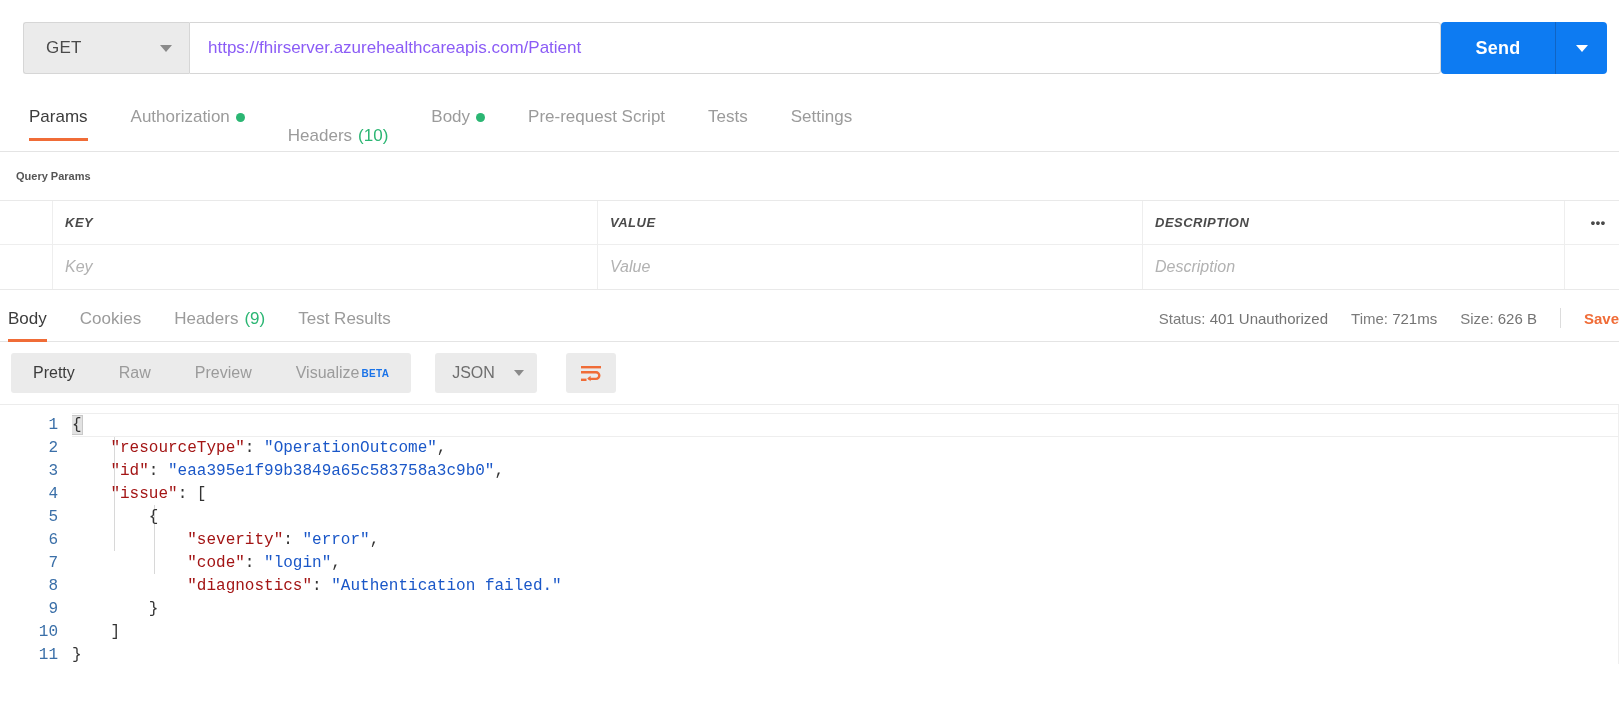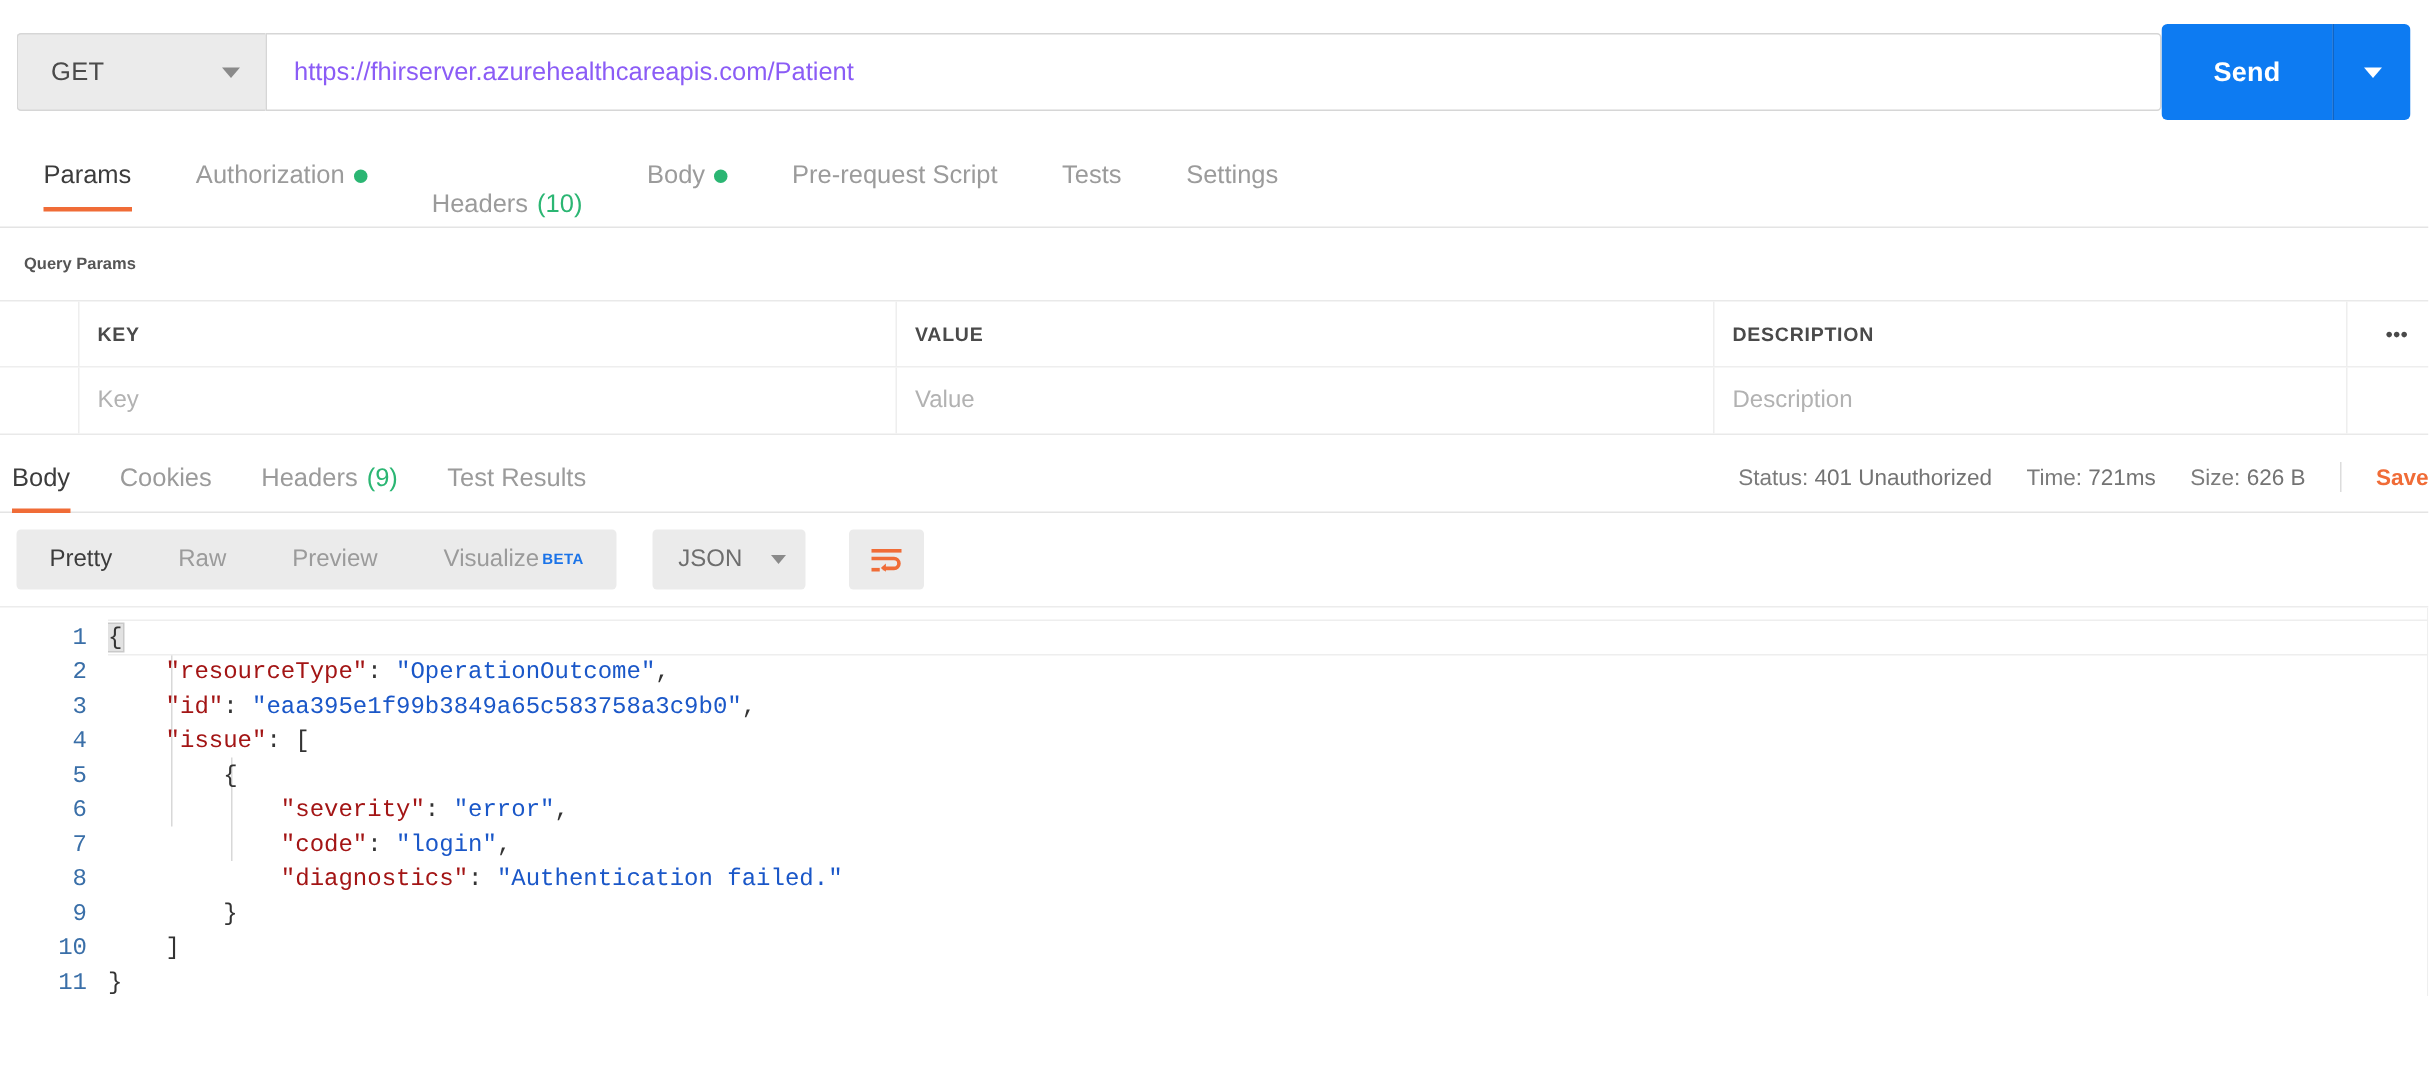--- a/index.html
+++ b/index.html
@@ -11,21 +11,21 @@
     background: #ffffff;
     font-family: "Liberation Sans", sans-serif;
     -webkit-font-smoothing: antialiased;
   }
 
   
   .url-bar {
     display: flex;
     align-items: center;
     height: 96px;
-    padding: 0 12px 0 11px;
+    padding: 0 12px 0 23px;
     background: #ffffff;
     justify-content: space-between;
   }
   .method-select {
     width: 166px;
     height: 52px;
     background: #ebebeb;
     border: 1px solid #d6d6d6;
     border-right: none;
     border-radius: 3px 0 0 3px;
@@ -59,21 +59,21 @@
     overflow: hidden;
   }
   .url-text {
     font-size: 17px;
     color: #8b5cf6;
     white-space: nowrap;
   }
   .send-group {
     margin-left: 0;
     display: flex;
-    height: 64px;
+    height: 52px;
     flex: none;
     border-radius: 4px;
     overflow: hidden;
   }
   .send-btn {
     background: #0d7bf2;
     color: #ffffff;
     font-size: 18px;
     font-weight: bold;
     border: none;
@@ -150,20 +150,21 @@
   }
   .params-table {
     border-top: 1px solid #e9e9e9;
     border-bottom: 1px solid #e9e9e9;
   }
   .p-row {
     display: flex;
     height: 44px;
     align-items: stretch;
     border-bottom: 1px solid #eeeeee;
+    font-style: italic;
   }
   .p-row:last-child { border-bottom: none; }
   .p-cell {
     display: flex;
     align-items: center;
     border-right: 1px solid #eeeeee;
     padding-left: 12px;
     overflow: hidden;
   }
   .p-check { width: 53px; flex: none; padding: 0; }

